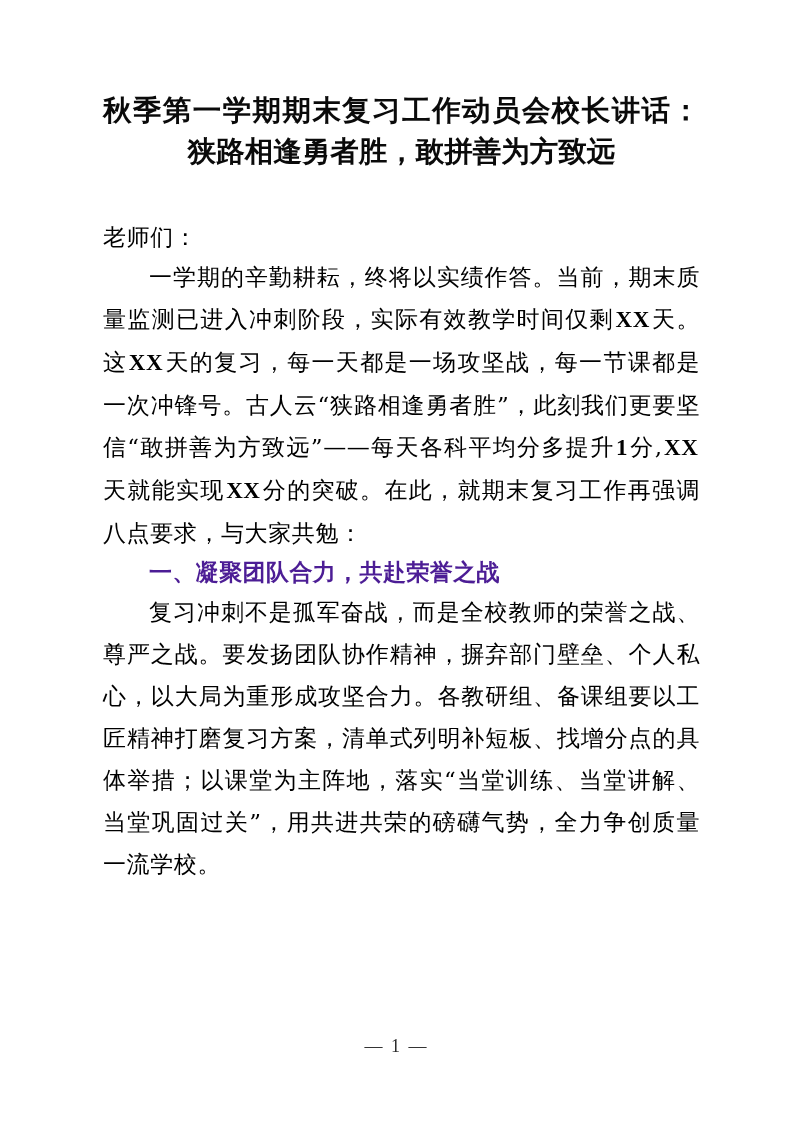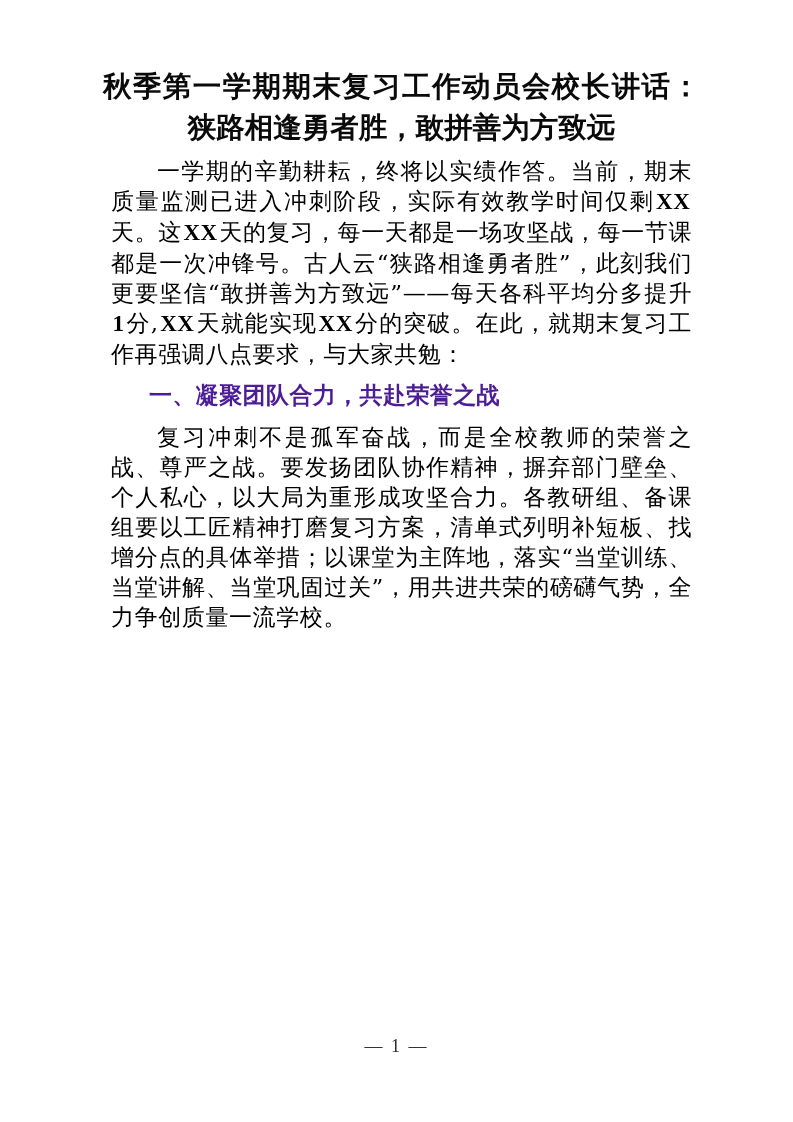--- a/index.html
+++ b/index.html
@@ -29,21 +29,21 @@
   .content {
     position: absolute;
     left: 103px;
     top: 0;
     width: 597px;
   }
 
   
   .doc-title {
     margin: 0;
-    padding-top: 66px;
+    padding-top: 90px;
     font-family: "Liberation Sans", "DejaVu Sans", sans-serif;
     font-weight: bold;
     font-size: 28.5px;
     line-height: 41px;
     text-align: justify;
     text-align-last: center;
     letter-spacing: 0px;
     color: #0a0a0a;
   }
 
@@ -51,23 +51,23 @@
   .salutation {
     margin: 0;
     padding-top: 47px;
     font-size: 23px;
     line-height: 36.8px;
     text-align: justify;
     letter-spacing: 0.6px;
   }
 
   p.body-para {
-    margin: 8px;
+    margin: 0;
     font-size: 23px;
-    line-height: 30px;
+    line-height: 42px;
     text-align: justify;
     text-justify: inter-ideograph;
     text-indent: 46px;
     letter-spacing: 0.6px;
   }
 
   h2.section-heading {
     margin: 0;
     font-family: "Liberation Sans", "DejaVu Sans", sans-serif;
     font-weight: bold;
@@ -101,20 +101,21 @@
   }
 </style>
 </head>
 <body>
 
 <div class="page">
   <div class="content">
 
     <h1 class="doc-title">秋季第一学期期末复习工作动员会校长讲话：狭路相逢勇者胜，敢拼善为方致远</h1>
 
+    <div class="salutation">老师们：</div>
 
     <p class="body-para"><span>一学期的辛勤耕耘，终将以实绩作答。当前，期末质量监测已进入冲刺阶段，实际有效教学时间仅剩</span><span class="lat">XX</span><span>天。这</span><span class="lat">XX</span><span>天的复习，每一天都是一场攻坚战，每一节课都是一次冲锋号。古人云“狭路相逢勇者胜”，此刻我们更要坚信“敢拼善为方致远”——每天各科平均分多提升</span><span class="lat">1</span><span>分,</span><span class="lat">XX</span><span>天就能实现</span><span class="lat">XX</span><span>分的突破。在此，就期末复习工作再强调八点要求，与大家共勉：</span></p>
 
     <h2 class="section-heading">一、凝聚团队合力，共赴荣誉之战</h2>
 
     <p class="body-para">复习冲刺不是孤军奋战，而是全校教师的荣誉之战、尊严之战。要发扬团队协作精神，摒弃部门壁垒、个人私心，以大局为重形成攻坚合力。各教研组、备课组要以工匠精神打磨复习方案，清单式列明补短板、找增分点的具体举措；以课堂为主阵地，落实“当堂训练、当堂讲解、当堂巩固过关”，用共进共荣的磅礴气势，全力争创质量一流学校。</p>
 
 
 
 

